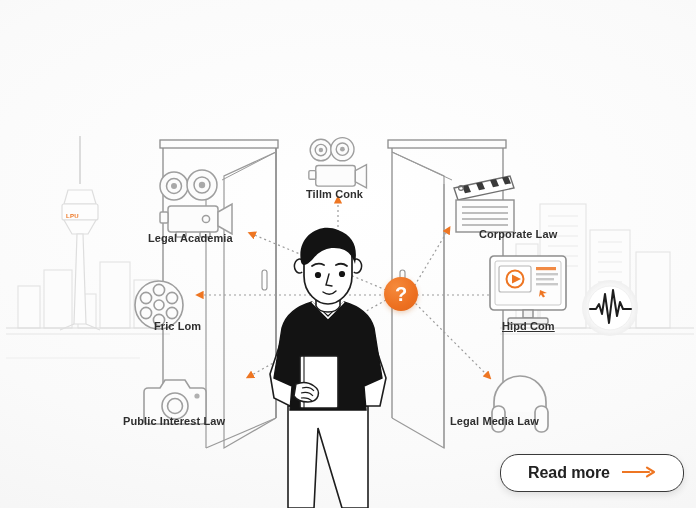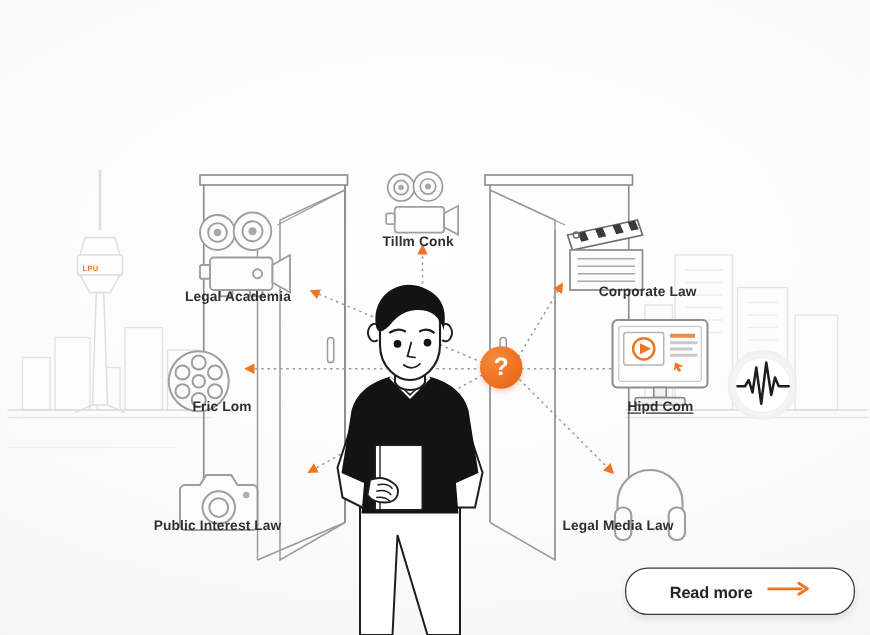--- a/index.html
+++ b/index.html
@@ -78,21 +78,21 @@
     height:36px;min-width:146px;
     border-radius:18px;
     background:#ffffff;
     border:1.4px solid #3a3a3a;
     display:flex;align-items:center;justify-content:center;
     gap:12px;padding:0 18px;
     box-shadow:0 3px 7px rgba(0,0,0,.10);
     cursor:pointer;z-index:50;
   }
   #read-more .rm-text{
-    font-size:13px;font-weight:bold;color:#222;letter-spacing:-.1px;
+    font-size:16px;font-weight:bold;color:#222;letter-spacing:-.1px;
   }
   #read-more .rm-arrow{display:block;}
 </style>
 </head>
 <body>
 
 <div id="stage">
 
 
   <div class="scene">

